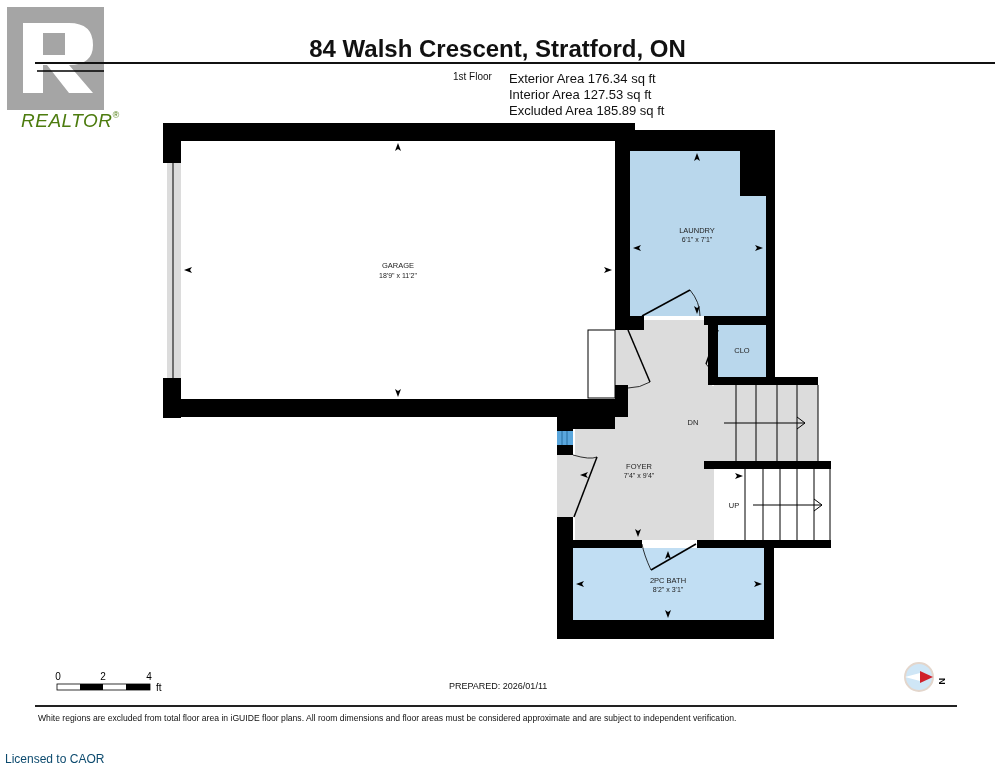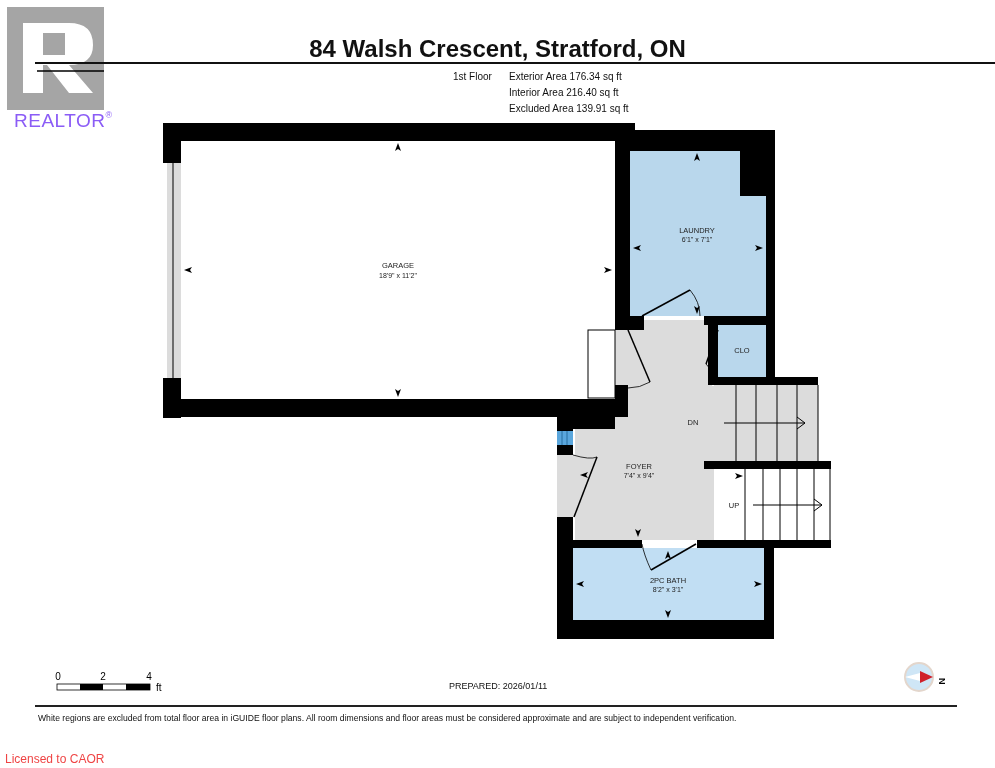--- a/index.html
+++ b/index.html
@@ -1,51 +1,51 @@
 <!DOCTYPE html>
 <html><head>
   <meta charset="utf-8">
   <style>
     html, body { margin: 0; padding: 0; background: #ffffff; }
     body { width: 995px; height: 768px; position: relative; overflow: hidden; font-family: "Liberation Sans", sans-serif; color: #111; }
     .abs { position: absolute; }
     .logo-box { left: 7px; top: 7px; width: 97px; height: 103px; background: #a5a5a5; }
-    .logo-text { left: 14px; top: 110px; font-size: 19px; color: #8b5cf6; letter-spacing: 0.5px; }
+    .logo-text { left: 21px; top: 110px; font-size: 19px; color: #4d7c0f; letter-spacing: 0.5px; font-style: italic; }
     .logo-text sup { font-size: 9px; vertical-align: top; }
     .title { left: 0; width: 995px; top: 35px; text-align: center; font-weight: bold; font-size: 24px; }
     .title-rule { left: 35px; right: 0; top: 62px; height: 2px; background: #111; }
     .floor-label { left: 453px; top: 71px; font-weight: normal; font-size: 10px; }
-    .area-line { left: 509px; font-size: 10px; }
+    .area-line { left: 509px; font-size: 13px; }
     .plan { left: 0; top: 0; }
     .room-label { font-size: 7.5px; fill: #222; font-family: "Liberation Sans", sans-serif; text-anchor: middle; }
     .room-dim { font-size: 7px; fill: #222; font-family: "Liberation Sans", sans-serif; text-anchor: middle; }
     .prepared { left: 449px; top: 681px; font-size: 9px; }
     .bottom-rule { left: 35px; top: 705px; width: 922px; height: 2px; background: #222; }
     .disclaimer { left: 38px; top: 713px; font-size: 8.6px; }
-    .licensed { left: 5px; top: 752px; font-size: 12px; color: #ef4444; }
+    .licensed { left: 5px; top: 752px; font-size: 12px; color: #0c4a6e; }
   </style>
 </head>
 <body>
 
 <div class="abs logo-box">
   <svg width="97" height="103" viewBox="0 0 97 103">
     <rect x="16" y="16" width="20" height="70" fill="#ffffff"></rect>
     <path d="M36 16 H62 Q86 16 86 38 Q86 58 62 58 L86 86 H62 L40 58 H36 Z" fill="#ffffff"></path>
     <rect x="36" y="26" width="22" height="22" fill="#a5a5a5"></rect>
     <line x1="30" y1="64" x2="97" y2="64" stroke="#000" stroke-width="1.5"></line>
   </svg>
 </div>
 <div class="abs logo-text"><span>REALTOR</span><sup>®</sup></div>
 
 <div class="abs title">84 Walsh Crescent, Stratford, ON</div>
 <div class="abs title-rule"></div>
 <div class="abs floor-label">1st Floor</div>
 <div class="abs area-line" style="top:71px">Exterior Area 176.34 sq ft</div>
-<div class="abs area-line" style="top:87px">Interior Area 216.40 sq ft</div>
-<div class="abs area-line" style="top:103px">Excluded Area 139.91 sq ft</div>
+<div class="abs area-line" style="top:87px">Interior Area 127.53 sq ft</div>
+<div class="abs area-line" style="top:103px">Excluded Area 185.89 sq ft</div>
 
 <svg class="abs plan" width="995" height="768" viewBox="0 0 995 768">
   <defs>
     <marker id="ah" viewBox="0 0 10 10" refX="5" refY="5" markerWidth="6" markerHeight="6" orient="auto"></marker>
   </defs>
 
   <rect x="181" y="141" width="434" height="258" fill="#ffffff"></rect>
   <rect x="167" y="163" width="14" height="216" fill="#dcdcdc"></rect>
   <polygon points="630,151 740,151 740,196 766,196 766,316 630,316" fill="#b9d7ec"></polygon>
   <rect x="718" y="325" width="48" height="52" fill="#b9d7ec"></rect>

